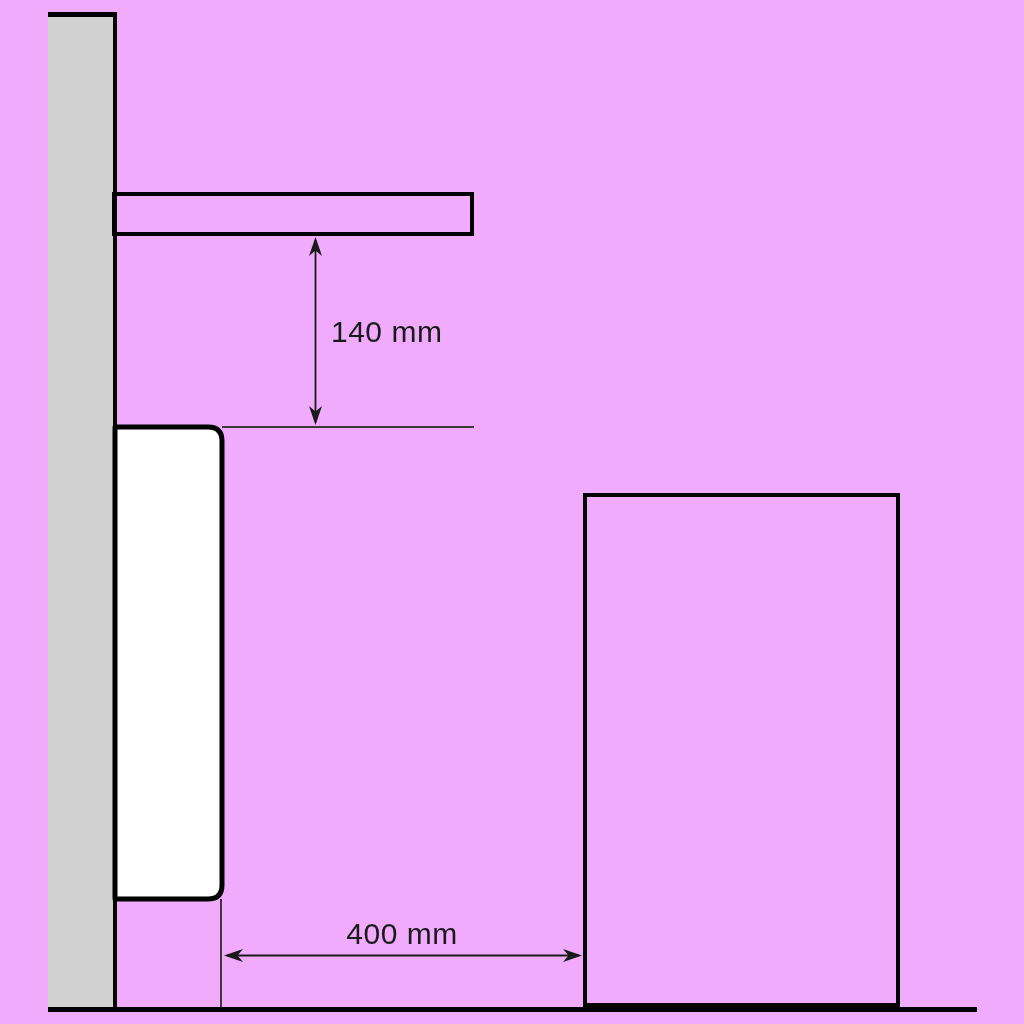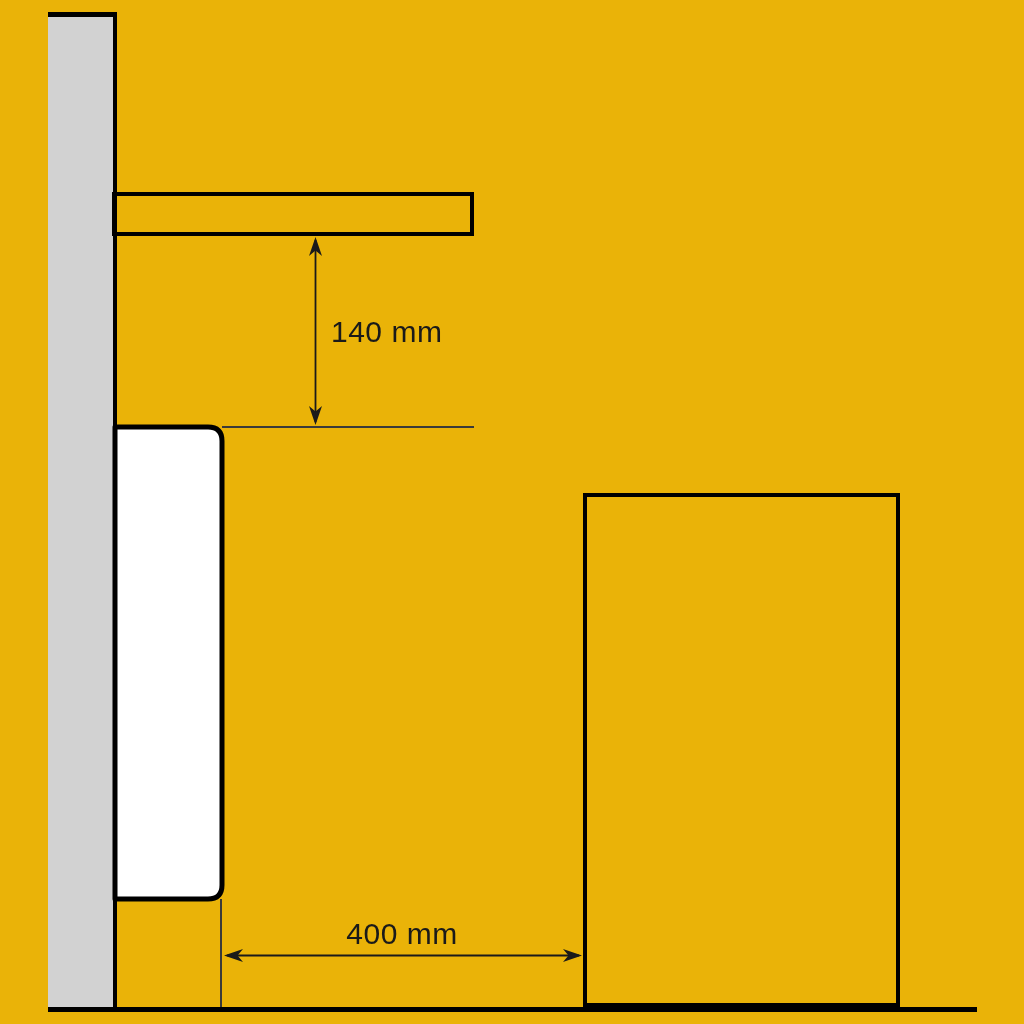--- a/index.html
+++ b/index.html
@@ -5,21 +5,21 @@
   html, body {
     margin: 0;
     padding: 0;
     background: #ffffff;
     font-family: "Liberation Sans", "DejaVu Sans", sans-serif;
   }
   .stage {
     position: relative;
     width: 1024px;
     height: 1024px;
-    background: #eab308;
+    background: #f0abfc;
     overflow: hidden;
   }
   svg.diagram {
     display: block;
     width: 1024px;
     height: 1024px;
   }
   .edge-heavy   { stroke: #000000; stroke-width: 5; fill: none; }
   .edge-medium  { stroke: #000000; stroke-width: 4; fill: none; }
   .device-outline { stroke: #000000; stroke-width: 5; fill: #ffffff; stroke-linejoin: round; }

